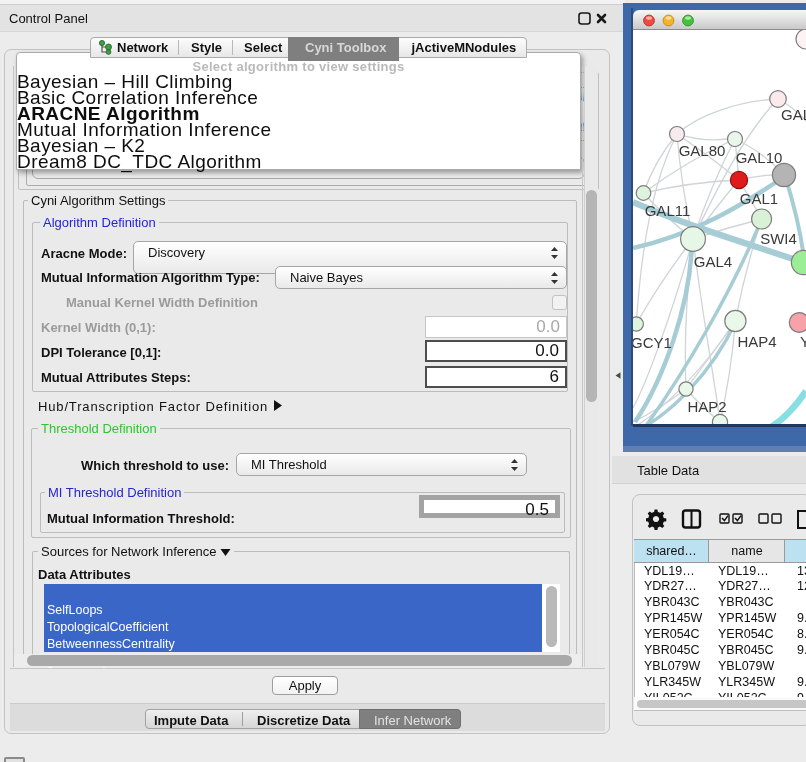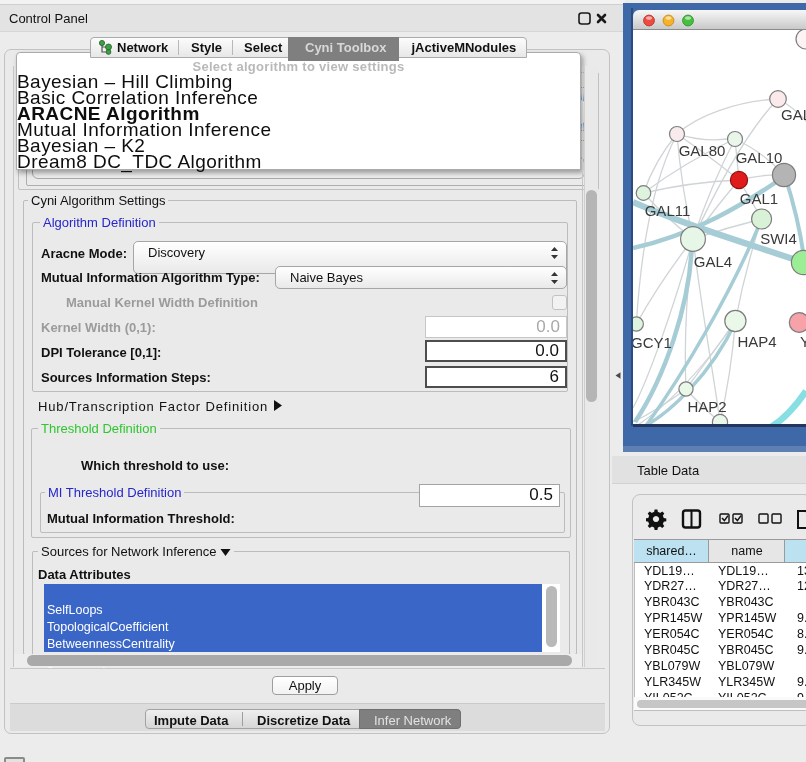--- a/index.html
+++ b/index.html
@@ -88,37 +88,44 @@
     <path d="M4.5 1 L8 5 L1 5 Z" fill="#333"></path>
         <path d="M4.5 13 L1 9 L8 9 Z" fill="#333"></path>
   </svg>
 </div>
 <div class="abs lbl bold gray" style="left:41px;top:295px;margin-left:25px;">Manual Kernel Width Definition</div>
 <div class="abs" style="left:552px;top:295px;width:15px;height:15px;border:1px solid #c2c2c2;border-radius:3px;background:#f2f2f2;"></div>
 <div class="abs lbl bold gray" style="left:41px;top:320px;">Kernel Width (0,1):</div>
 <div class="field" style="left:425px;top:316px;width:142px;height:22px;border:1px solid #c6c6c6;color:#a8a8a8;line-height:20px;">0.0</div>
 <div class="abs lbl bold" style="left:41px;top:345px;">DPI Tolerance [0,1]:</div>
 <div class="field" style="left:425px;top:340px;width:142px;height:22px;border:2px solid #4d4d4d;line-height:18px;">0.0</div>
-<div class="abs lbl bold" style="left:41px;top:370px;">Sources Information Steps:</div>
+<div class="abs lbl bold" style="left:41px;top:370px;">Mutual Attributes Steps:</div>
 <div class="field" style="left:425px;top:366px;width:142px;height:22px;border:2px solid #4d4d4d;line-height:18px;">6</div>
 
 <div class="abs lbl" style="left:38px;top:399px;letter-spacing:0.85px;">Hub/Transcription Factor Definition</div>
 <svg class="abs" style="left:272px;top:399px;" width="12" height="13" viewBox="0 0 12 13">
       <path d="M2 1 L10 6.5 L2 12 Z" fill="#111"></path>
     </svg>
 
 <div class="abs gbox" style="left:31px;top:428px;width:540px;height:110px;">
   <span class="grouptitle" style="left:6px;color:#2fc62f;">Threshold Definition</span>
 </div>
 <div class="abs lbl bold" style="left:81px;top:458px;">Which threshold to use:</div>
+<div class="combo" style="left:236px;top:453px;width:291px;height:23px;">
+  <span class="ct">MI Threshold</span>
+  <svg class="abs" style="right:7px;top:4px;" width="9" height="14" viewBox="0 0 9 14">
+    <path d="M4.5 1 L8 5 L1 5 Z" fill="#333"></path>
+        <path d="M4.5 13 L1 9 L8 9 Z" fill="#333"></path>
+  </svg>
+</div>
 <div class="abs lbl bold" style="left:47px;top:511px;">Mutual Information Threshold:</div>
 <div class="abs gbox" style="left:40px;top:492px;width:525px;height:41px;">
   <span class="grouptitle" style="left:4px;color:#2626cc;">MI Threshold Definition</span>
 </div>
-<div class="field" style="left:419px;top:484px;width:141px;height:23px;border:1px solid #a3a3a3;line-height:20px;">0.5</div>
+<div class="field" style="left:419px;top:495px;width:141px;height:23px;border:5px solid #a3a3a3;line-height:20px;">0.5</div>
 
 <div class="abs gbox" style="left:32px;top:551px;width:538px;height:116px;border-bottom:none;">
   <span class="grouptitle" style="left:5px;color:#111;">Sources for Network Inference <svg width="11" height="9" viewBox="0 0 11 9" style="vertical-align:-1px;">
           <path d="M0.5 1 L10.5 1 L5.5 8 Z" fill="#111"></path>
         </svg></span>
 </div>
 <div class="abs lbl bold" style="left:38px;top:567px;">Data Attributes</div>
 <div class="abs" style="left:44px;top:584px;width:516px;height:68px;background:#fff;"></div>
 <div class="abs" style="left:44px;top:584px;width:498px;height:68px;background:#3a66c8;"></div>
 <div class="abs" style="left:47px;top:586px;font-size:12.5px;color:#fff;line-height:17px;margin-top:16px;">SelfLoops<br>TopologicalCoefficient<br>BetweennessCentrality<br>gal4RGexp</div>

